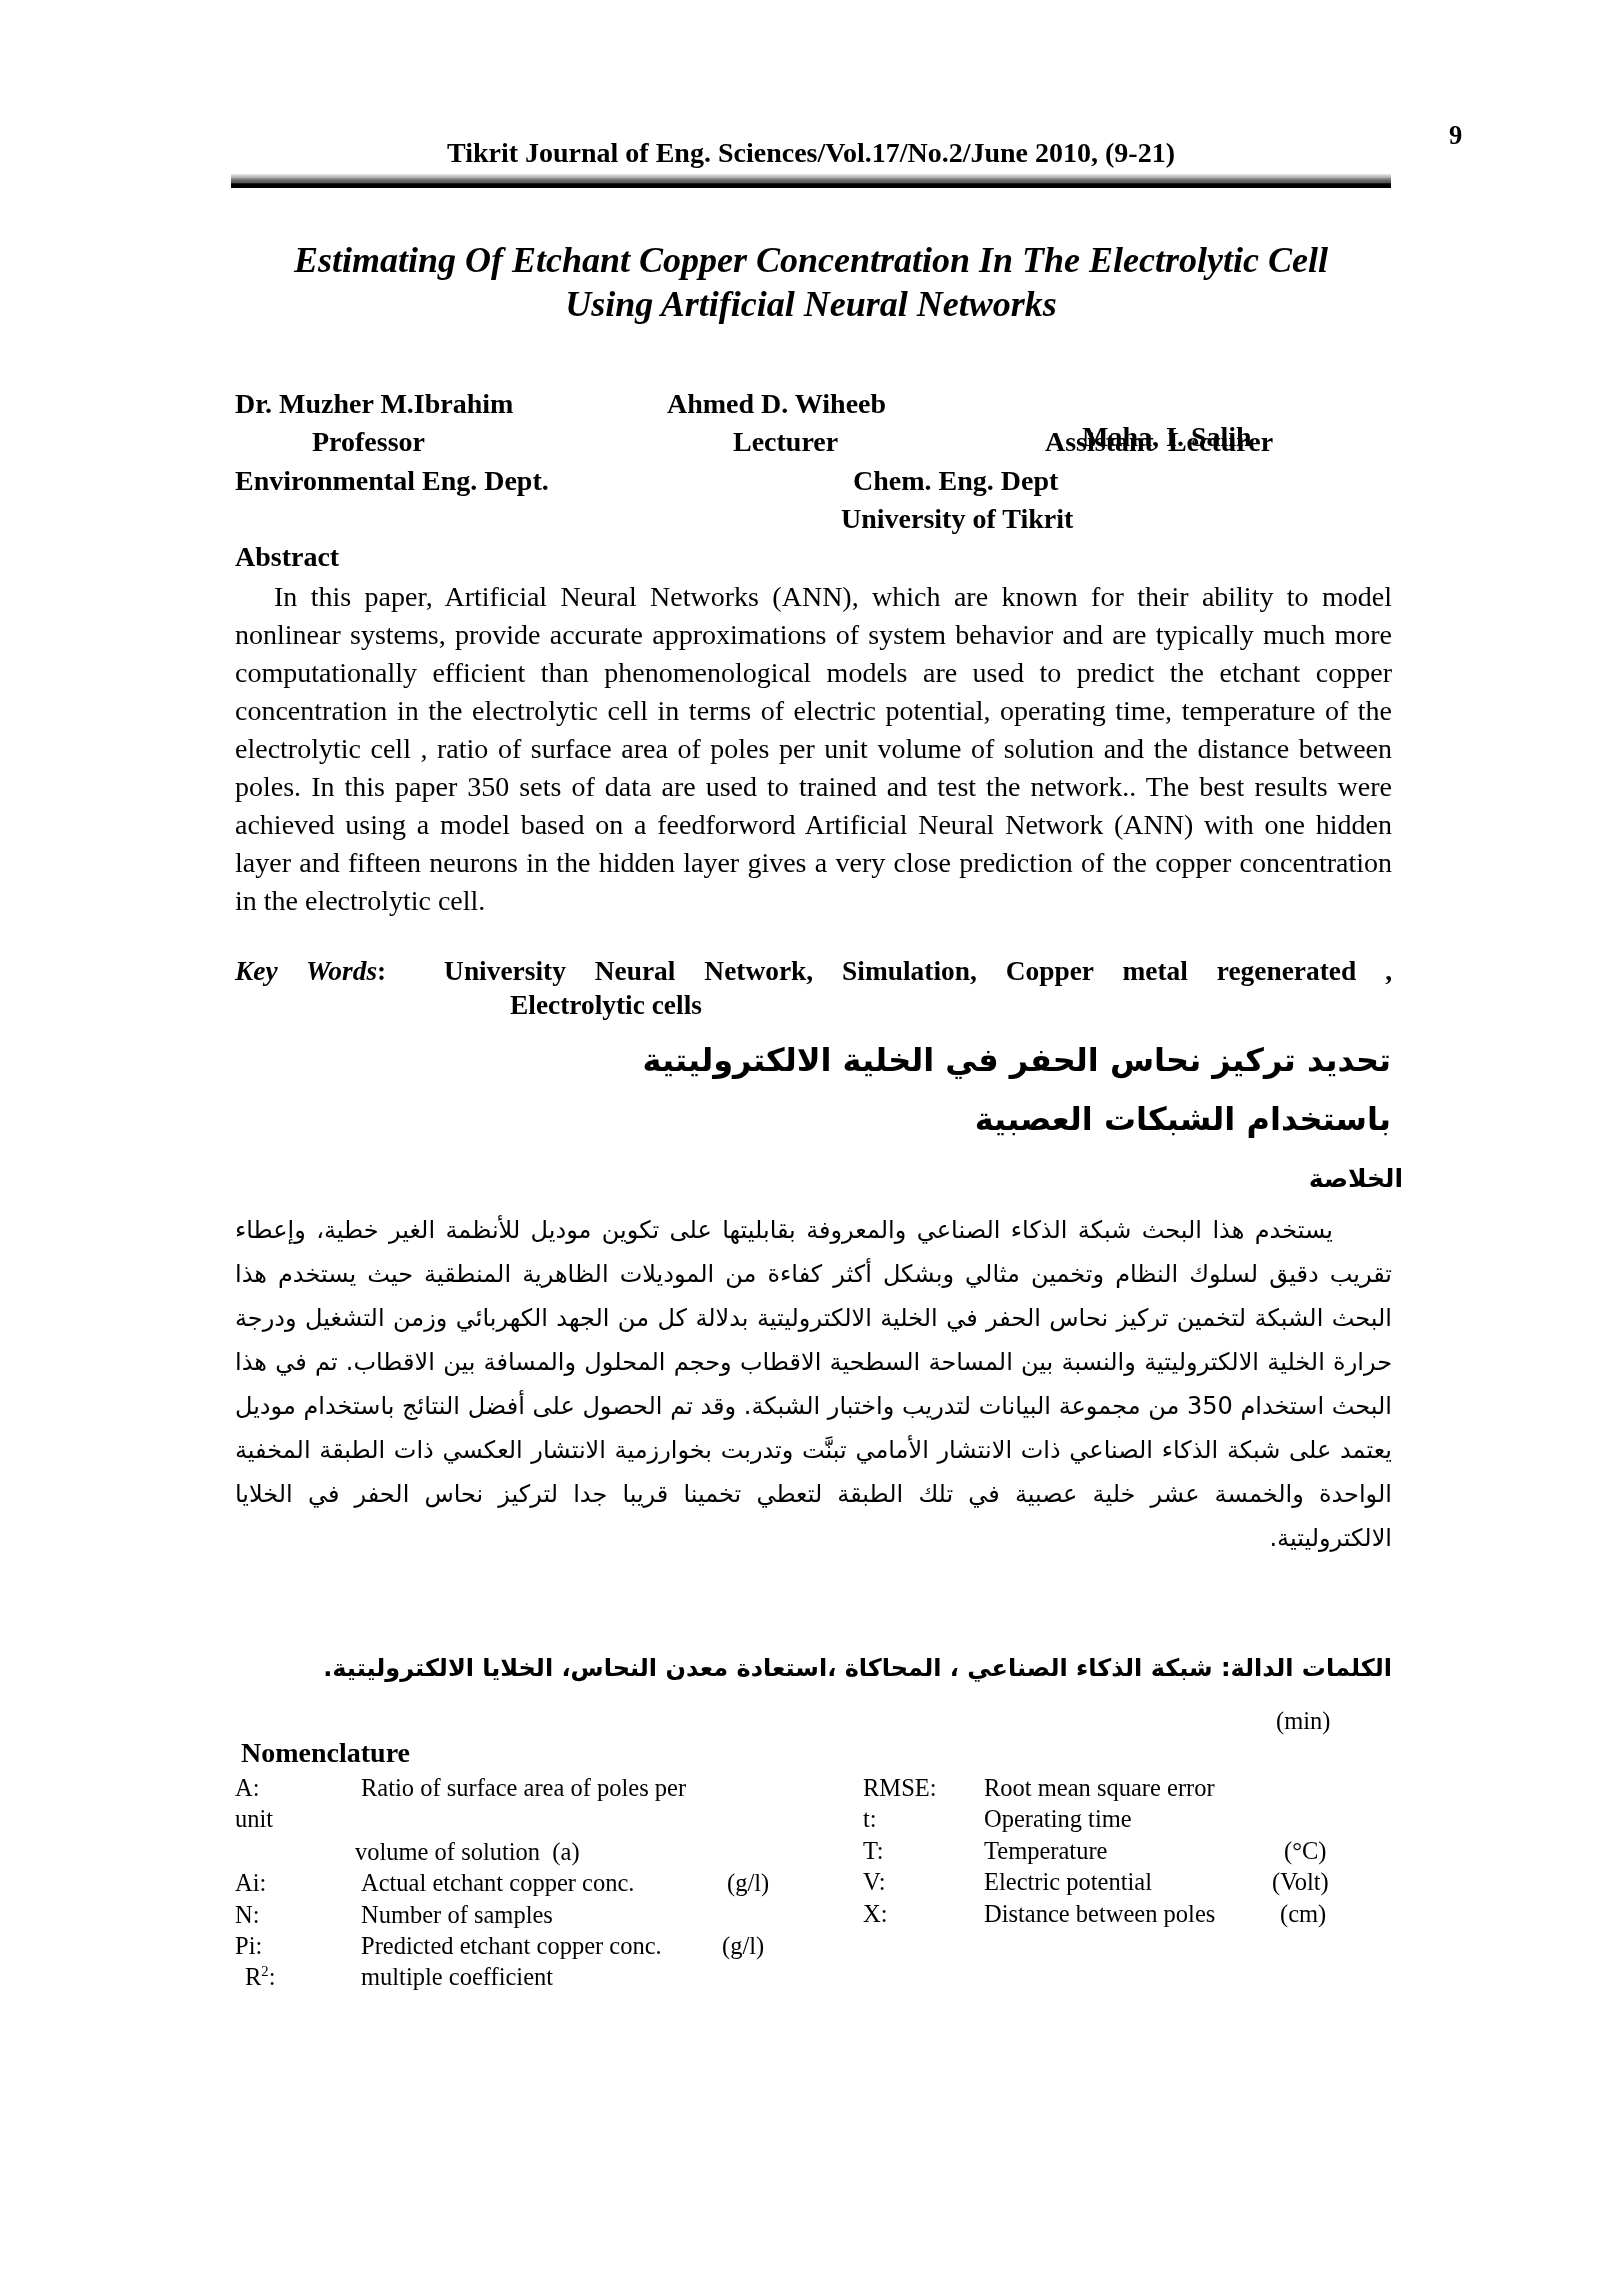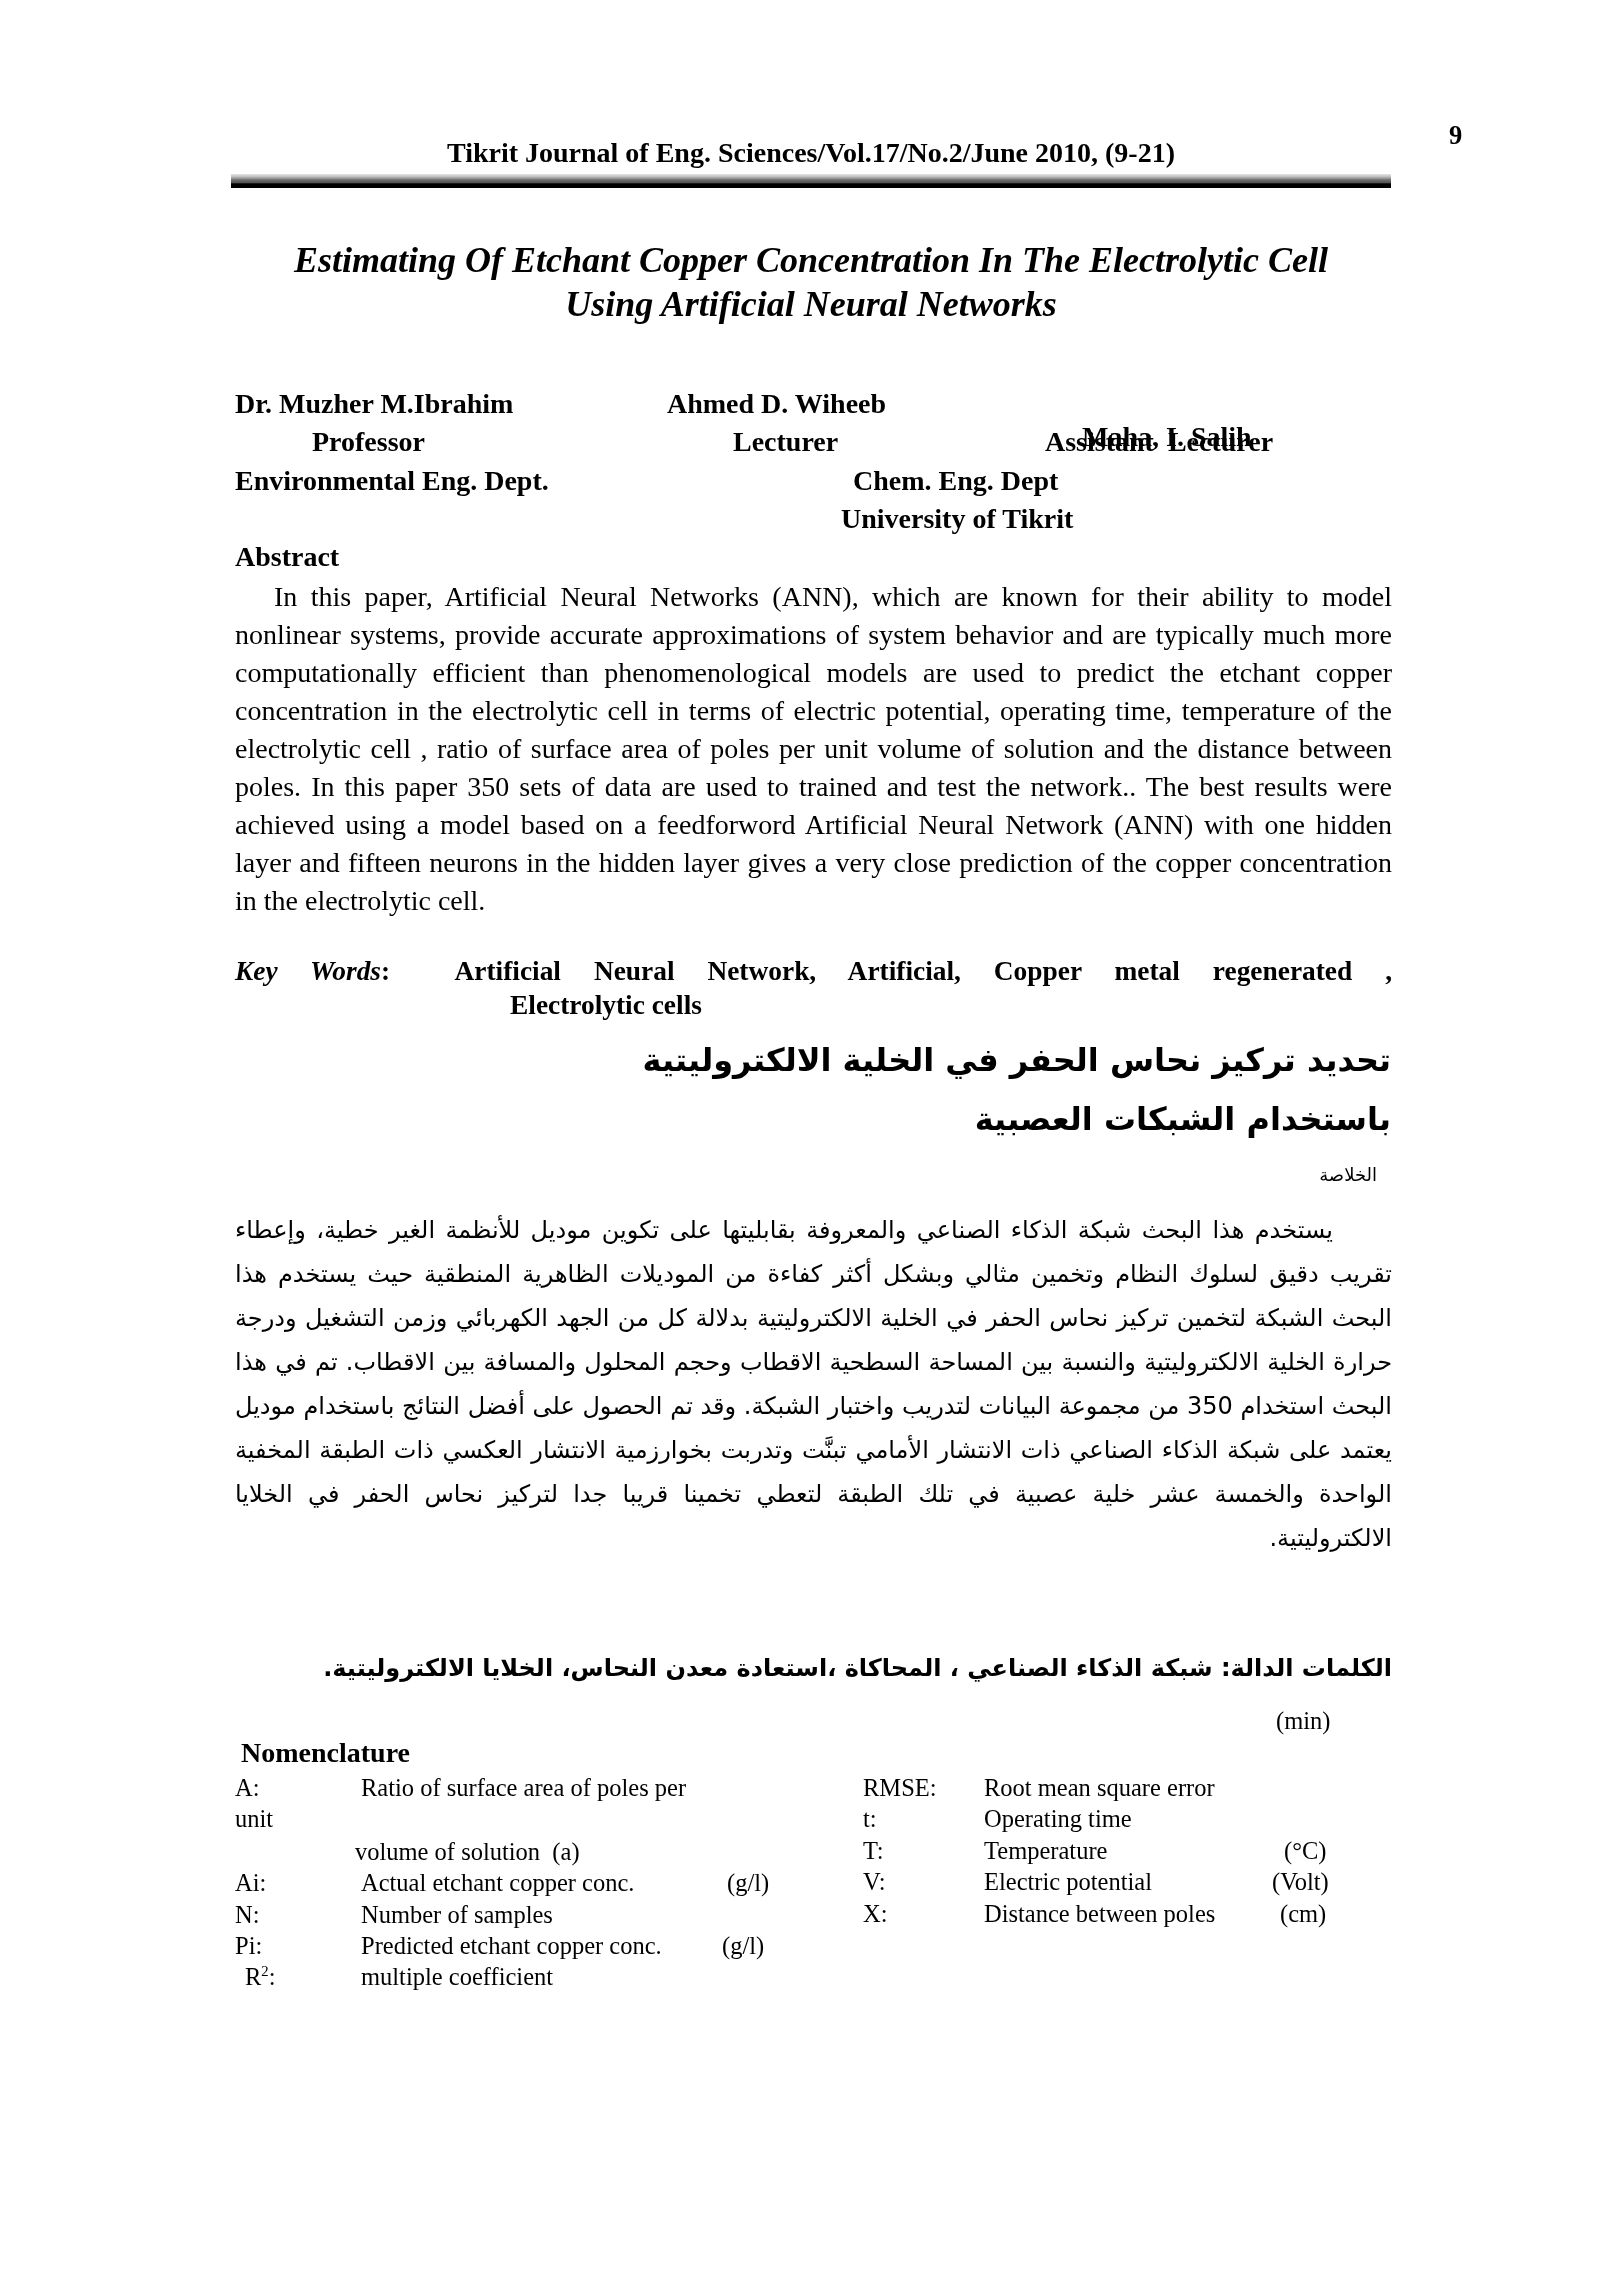--- a/index.html
+++ b/index.html
@@ -16,21 +16,21 @@
   .author { font-size: 28px; font-weight: bold; white-space: nowrap; }
   .section-head { font-size: 28px; font-weight: bold; }
   .abstract { left: 235px; width: 1157px; font-size: 28px; line-height: 38px;
               text-align: justify; text-indent: 39px; }
   .kw-line { left: 235px; width: 1157px; font-size: 27.4px; font-weight: bold;
              text-align: justify; text-align-last: justify; white-space: nowrap; }
   .kw-label { font-style: italic; }
   .kw-cont { left: 510px; font-size: 27.4px; font-weight: bold; }
   .ar { direction: rtl; font-family: "DejaVu Sans", sans-serif; }
   .ar-title { left: 231px; width: 1160px; text-align: right; font-size: 32px; font-weight: bold; }
-  .ar-head { right: 244px; font-size: 18px; font-weight: normal; }
+  .ar-head { right: 218px; font-size: 25px; font-weight: bold; }
   .ar-para { left: 235px; width: 1157px; font-size: 24px; line-height: 44px;
              text-align: justify; text-indent: 59px; }
   .ar-kw { right: 229px; font-size: 24px; font-weight: bold; white-space: nowrap; }
   .nom-head { left: 233px; top: 1737px; font-size: 28px; font-weight: bold; margin-left: 8px; }
   .nom { font-size: 24.5px; white-space: nowrap; }
 </style>
 </head>
 <body>
 
 <div class="abs page-num">9</div>
@@ -51,21 +51,21 @@
 <div class="abs author" style="left:1045px; top:426px; white-space:pre;">Assistant  Lecturer</div>
 
 <div class="abs author" style="left:853px; top:465px;">Chem. Eng. Dept</div>
 <div class="abs author" style="left:841px; top:503px;">University of Tikrit</div>
 
 <div class="abs section-head" style="left:235px; top:541px;">Abstract</div>
 <div class="abs abstract" style="top:578px;">In  this paper, Artificial Neural Networks (ANN), which are known for their ability to model nonlinear systems, provide accurate approximations of system behavior and are typically much more computationally efficient than phenomenological models  are used to predict the etchant copper concentration in the electrolytic cell in terms of electric potential, operating time, temperature of the electrolytic cell , ratio of surface area of poles per unit volume of solution  and the distance between poles. In this paper 350 sets of data are used to trained and test the network.. The best results were achieved using a model based on a feedforword Artificial Neural Network (ANN) with one hidden layer and fifteen neurons in the hidden layer gives a very close prediction of the copper concentration in the electrolytic cell.</div>
 
 <div class="abs kw-line" style="top:956px;">
   <span class="kw-label">Key Words</span><span>:</span>&nbsp;
-  <span>Artificial Neural Network, Artificial, Copper metal regenerated ,</span>
+  <span>University Neural Network, Simulation, Copper metal regenerated ,</span>
 </div>
 <div class="abs kw-cont" style="top:990px;text-align:center;">Electrolytic cells</div>
 
 <div class="abs ar ar-title" style="top:1041px;">تحديد تركيز نحاس الحفر في الخلية الالكتروليتية</div>
 <div class="abs ar ar-title" style="top:1100px;">باستخدام الشبكات العصبية</div>
 <div class="abs ar ar-head" style="top:1164px;">الخلاصة</div>
 <div class="abs ar ar-para" style="top:1208px;">يستخدم هذا البحث شبكة الذكاء الصناعي والمعروفة بقابليتها على تكوين موديل للأنظمة الغير خطية، وإعطاء تقريب دقيق لسلوك النظام وتخمين مثالي وبشكل أكثر كفاءة من الموديلات الظاهرية المنطقية حيث يستخدم هذا البحث الشبكة لتخمين تركيز نحاس الحفر في الخلية الالكتروليتية بدلالة كل من الجهد الكهربائي وزمن التشغيل ودرجة حرارة الخلية الالكتروليتية والنسبة بين المساحة  السطحية الاقطاب وحجم المحلول والمسافة بين الاقطاب. تم في هذا البحث استخدام 350 من مجموعة البيانات لتدريب واختبار الشبكة. وقد تم الحصول على أفضل النتائج باستخدام موديل يعتمد على شبكة الذكاء الصناعي ذات الانتشار الأمامي تبنَّت وتدربت بخوارزمية الانتشار العكسي ذات الطبقة المخفية الواحدة والخمسة عشر خلية عصبية في تلك الطبقة لتعطي تخمينا قريبا جدا لتركيز نحاس الحفر في الخلايا الالكتروليتية.</div>
 <div class="abs ar ar-kw" style="top:1654px;">الكلمات الدالة: شبكة الذكاء الصناعي ، المحاكاة ،استعادة معدن النحاس، الخلايا الالكتروليتية.</div>
 
 <div class="abs nom-head">Nomenclature</div>

